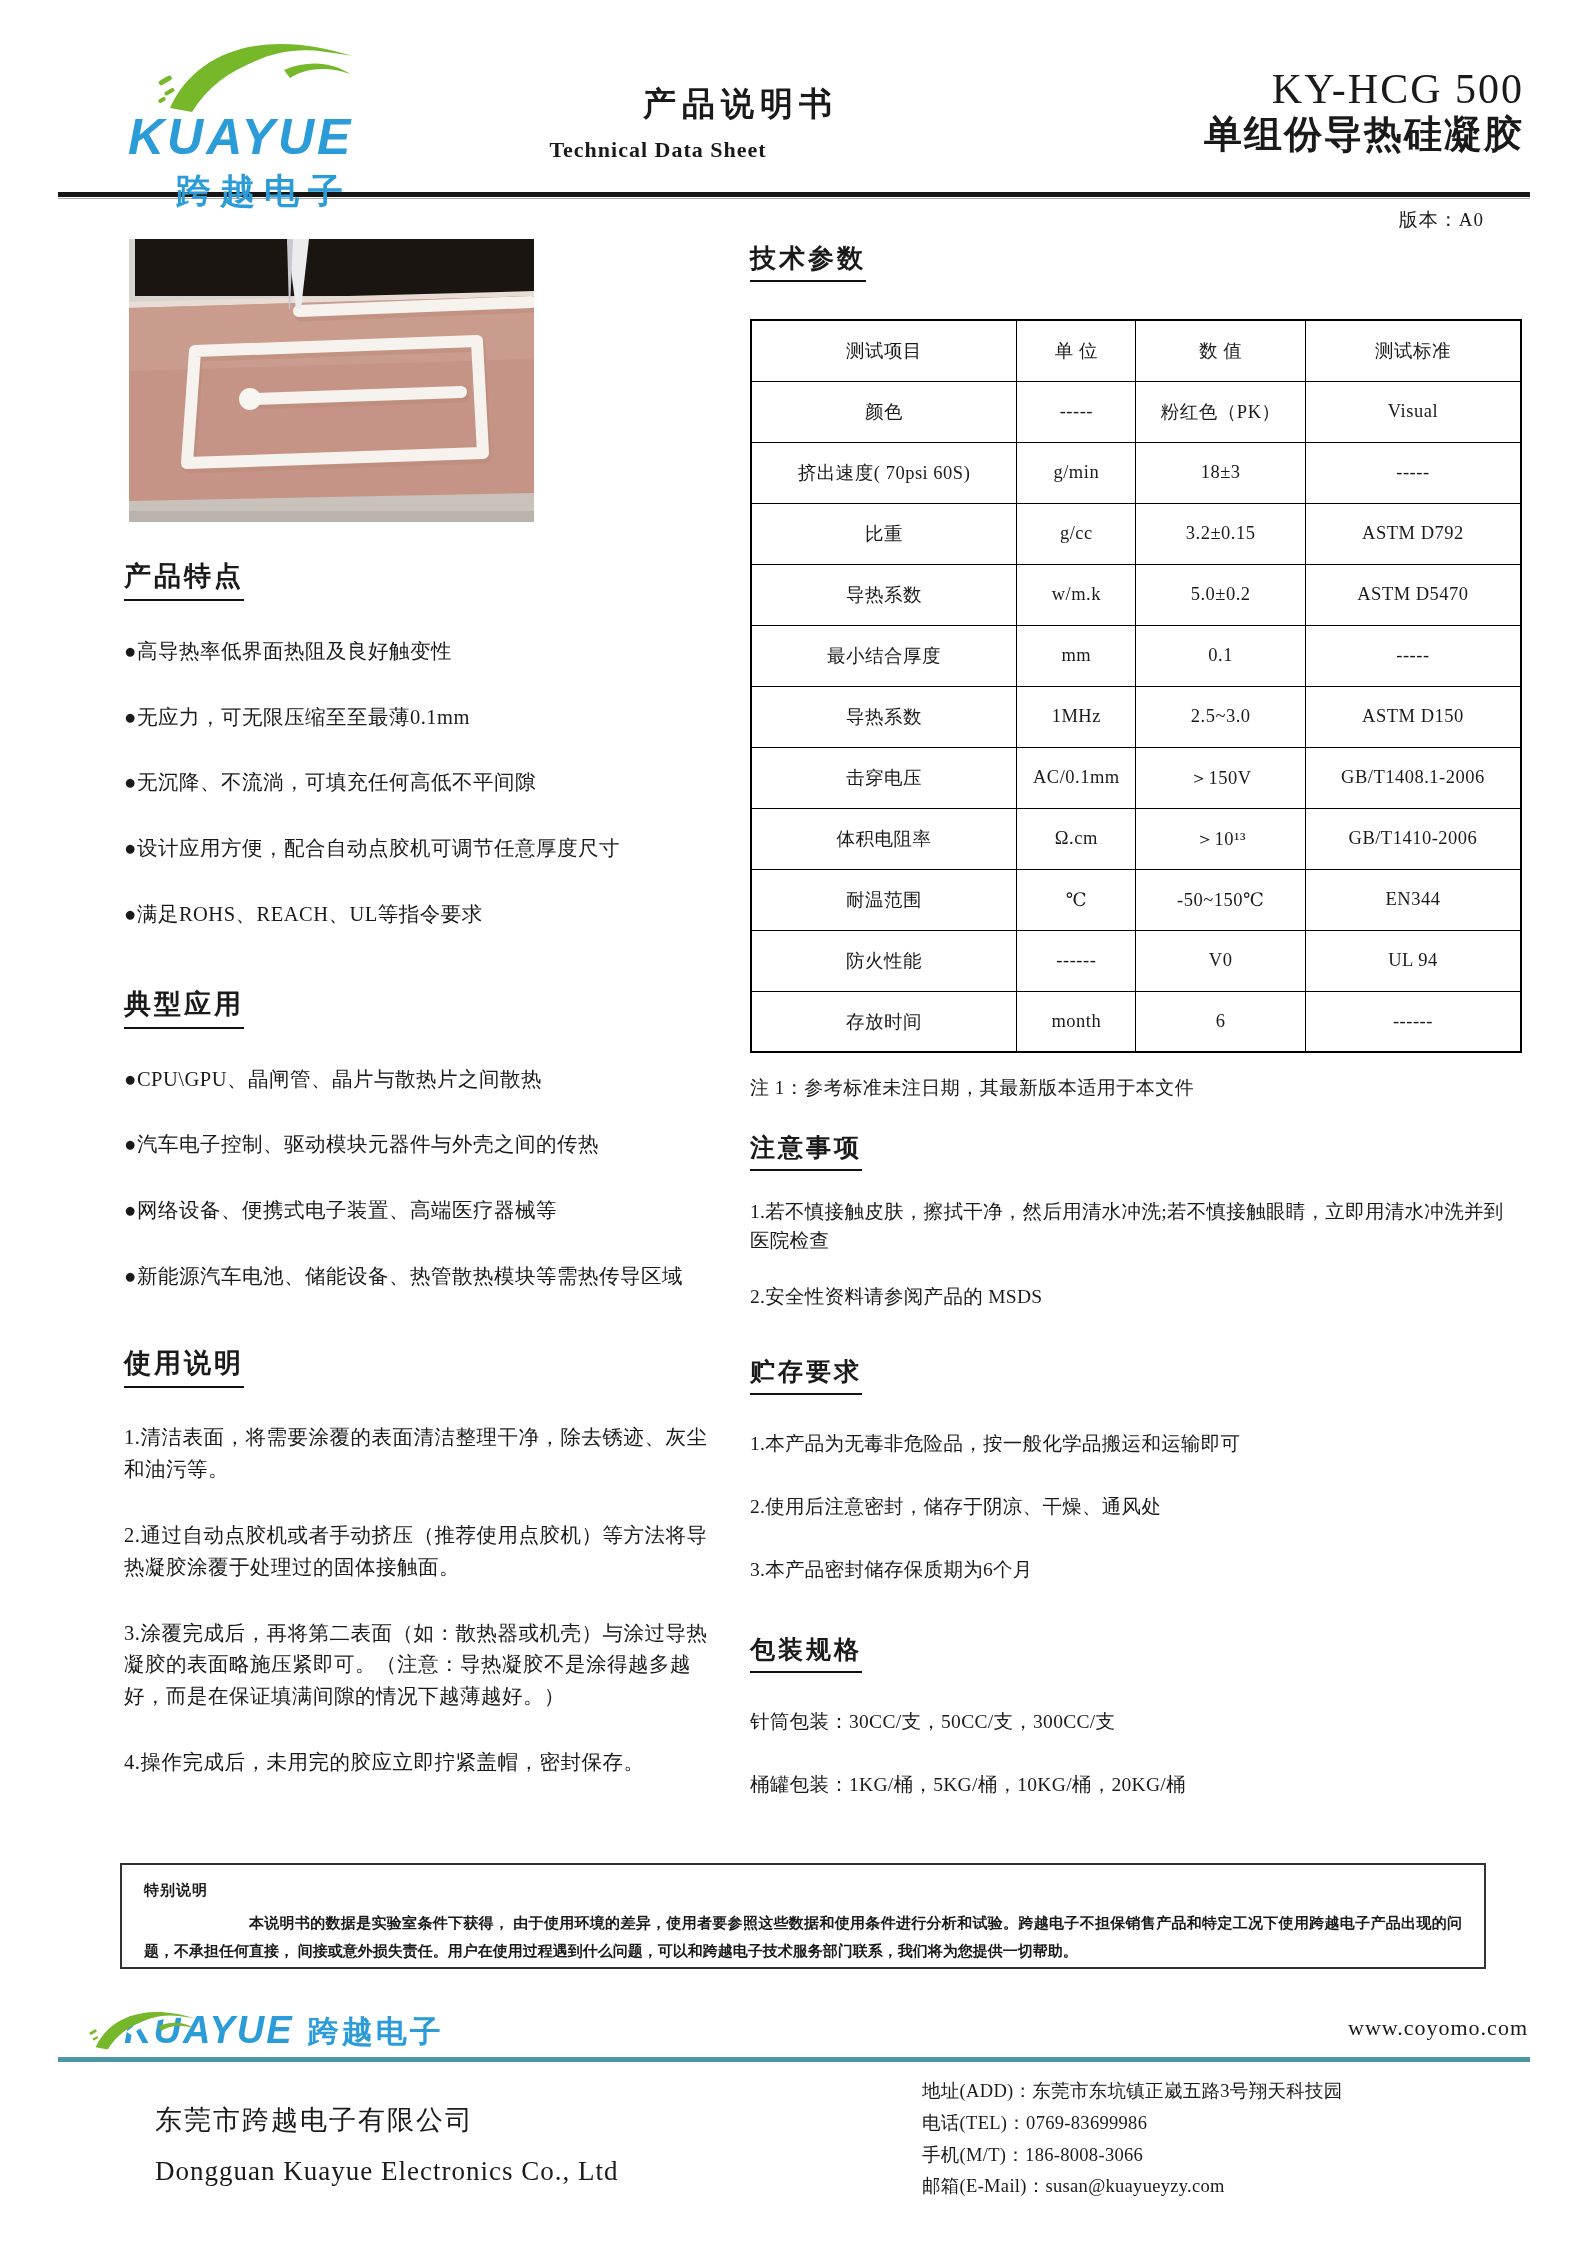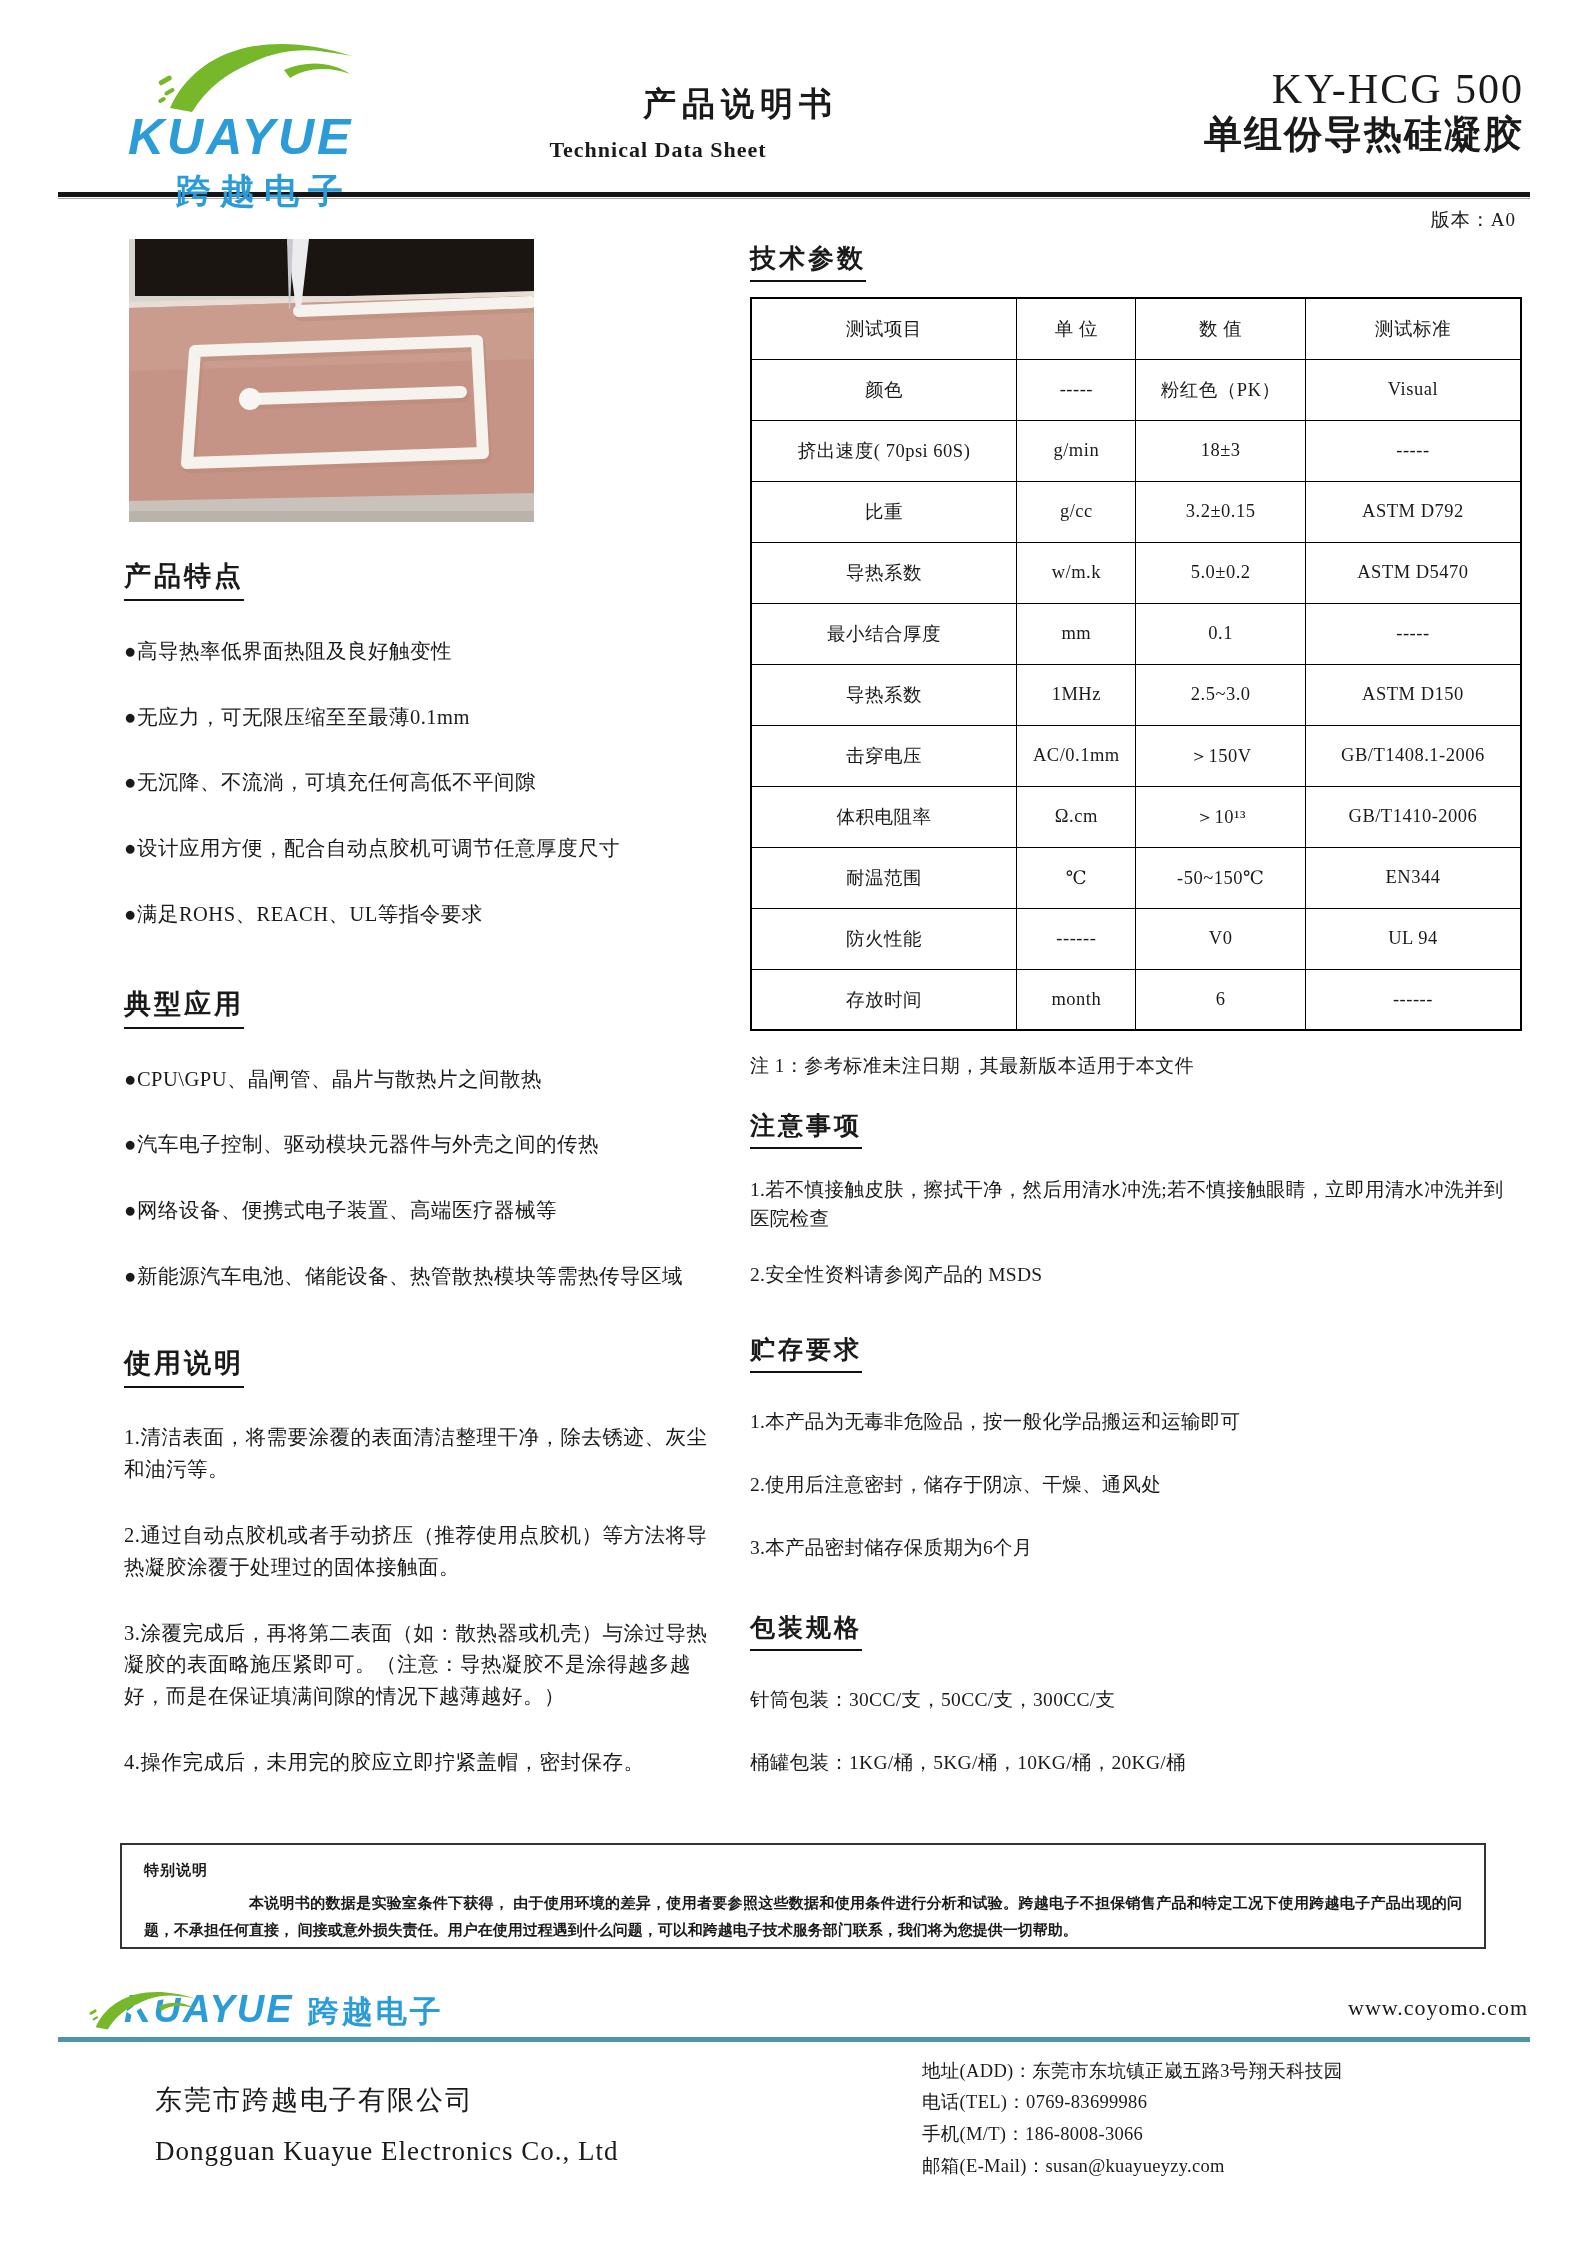--- a/index.html
+++ b/index.html
@@ -18,21 +18,21 @@
              font-size:50px; letter-spacing:3px; color:#2b9cd8; line-height:1.0; margin-top:-4px; }
   .logo-cn { font-family:"Liberation Sans","DejaVu Sans",sans-serif; font-weight:700;
              font-size:35px; letter-spacing:9px; color:#2b9cd8; margin:6px 0 0 48px; }
   .hdr-center { width:360px; text-align:center; margin-top:48px; }
   .doc-cn { font-size:33px; font-weight:700; letter-spacing:6px;text-align:right; }
   .doc-en { font-size:22px; font-weight:700; margin-top:10px; letter-spacing:1px; }
   .hdr-right { flex:1; text-align:right; margin-top:32px; padding-right:4px; }
   .model { font-size:42px; letter-spacing:2px; line-height:1.1; }
   .pname { font-size:38px; font-weight:700; letter-spacing:2px; line-height:1.2; }
   .hdr-rule { margin:0 58px; height:7px; border-top:5px solid #161616; border-bottom:1px solid #a8a8a8; }
-  .version { text-align:right; padding-right:72px; font-size:19px; margin-top:8px; letter-spacing:1px; }
+  .version { text-align:right; padding-right:104px; font-size:19px; margin-top:8px; letter-spacing:1px; }
 
   
   .cols { display:flex; padding:6px 66px 0 100px; gap:26px; }
   .col-left { width:600px; flex:0 0 600px;margin-left:24px; }
   .col-right { flex:1; }
 
   
   .photo { width:405px; height:283px; margin-left:5px; position:relative; }
   .photo svg { display:block; }
 
@@ -43,21 +43,21 @@
   .col-right .sec-h span { font-size:25px; }
 
   .blist { margin-top:14px; }
   .blist p { font-size:20.5px; line-height:1.45; margin-top:36px; letter-spacing:0.5px; }
   .usage p { font-size:20.5px; line-height:1.55; margin-top:34px; letter-spacing:0.5px; }
 
   
   .t-head { margin-top:2px; }
   .t-head span { display:inline-block; font-size:26px; font-weight:700; letter-spacing:3px;
                  border-bottom:2px solid #111; padding-bottom:4px; }
-  table.params { border-collapse:collapse; width:100%; margin-top:15px; }
+  table.params { border-collapse:collapse; width:100%; margin-top:37px; }
   table.params th, table.params td {
     border:1px solid #000; text-align:center; vertical-align:middle;
     height:61px; font-size:18.5px; font-weight:400; padding:2px 4px; letter-spacing:0.5px;
   }
   table.params { border:2px solid #000; }
   .c1 { width:34.5%; } .c2 { width:15.5%; } .c3 { width:22%; } .c4 { width:28%; }
   .tnote { font-size:19px; margin-top:22px; letter-spacing:0.5px; }
 
   .rlist p { font-size:19.5px; line-height:1.5; margin-top:26px; letter-spacing:0.3px; }
   .rlist.loose p { margin-top:34px; }

